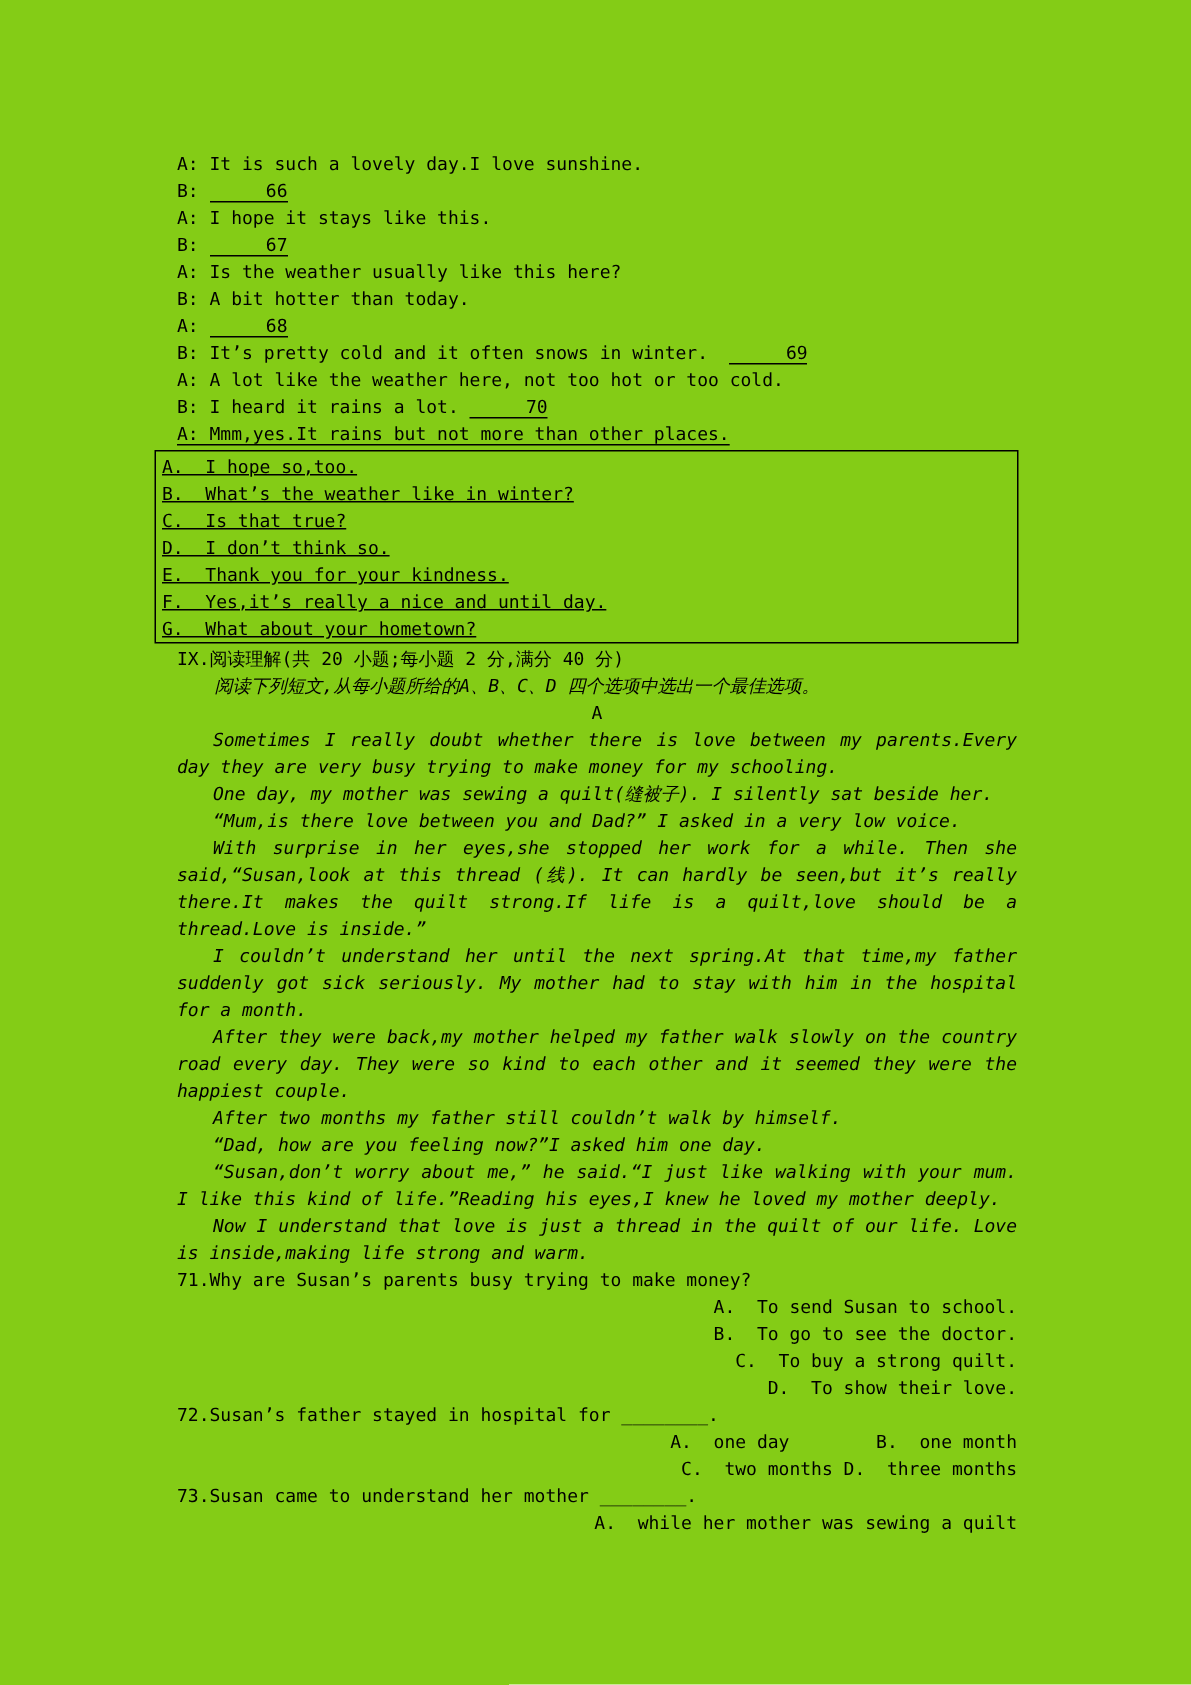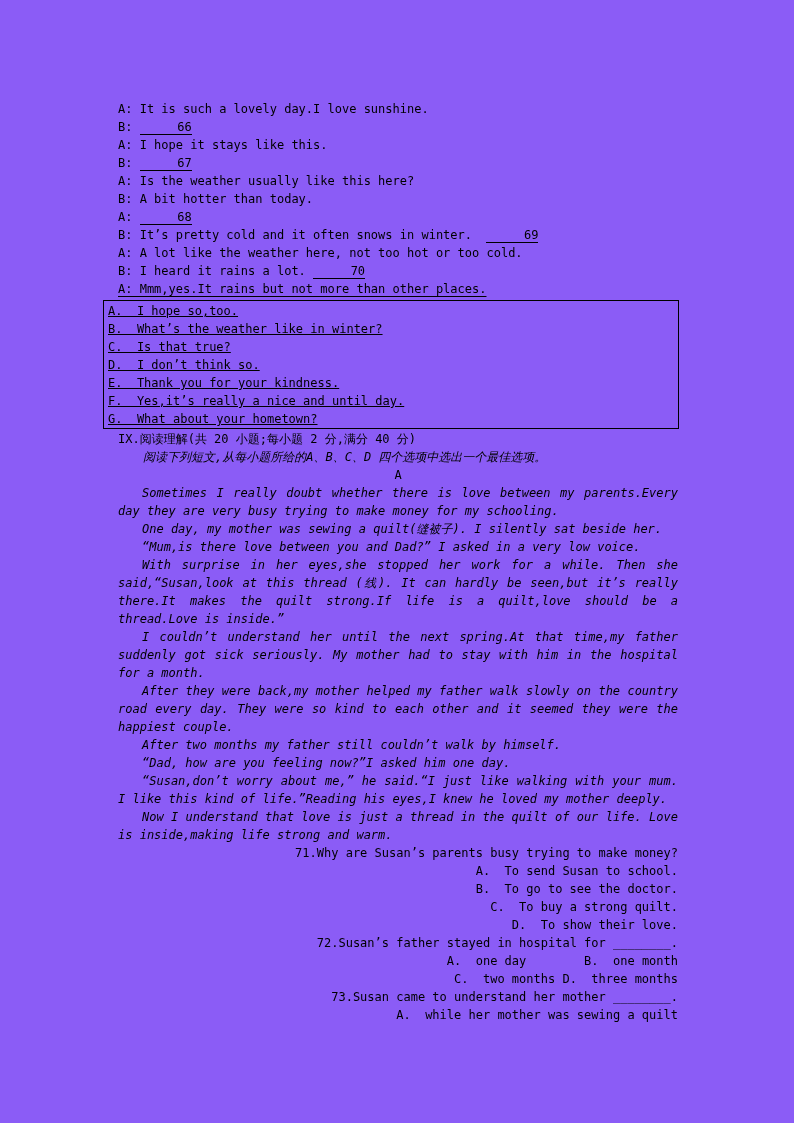--- a/index.html
+++ b/index.html
@@ -1,21 +1,21 @@
 <!DOCTYPE html>
 <html><head>
 <meta charset="utf-8">
 <style>
   html, body { margin: 0; padding: 0; background: #ffffff; }
   .page {
     width: 794px;
     height: 1123px;
     box-sizing: border-box;
     padding: 100px 116px 0 118px;
-    background: #8b5cf6;
+    background: #84cc16;
     color: #000000;
     font-family: "DejaVu Sans Mono", "Liberation Mono", monospace;
     font-size: 12px;
     line-height: 18px;
     overflow: hidden;
   }
   .dline { white-space: pre-wrap; }
   .underlined { text-decoration: underline; text-underline-offset: 3px; }
   .blank {
     display: inline-block;
@@ -35,21 +35,21 @@
   .box-line { white-space: pre-wrap; }
   .sec-heading { white-space: pre-wrap; }
   .instruction { padding-left: 25px; white-space: pre-wrap; font-style: italic; }
   .passage-label { text-align: center; }
   .para {
     margin: 0;
     text-align: justify;
     text-indent: 24px;
     font-style: italic;
   }
-  .q-stem { white-space: pre-wrap; text-align: right; }
+  .q-stem { white-space: pre-wrap; }
   .q-opt { padding-left: 17px; white-space: pre-wrap; text-align: right; }
 </style>
 </head>
 <body>
 
 <div class="page">
 
   <div>
     <div class="dline"><span>A: It is such a lovely day.I love sunshine.</span></div>
     <div class="dline"><span>B: </span><span class="blank">66</span></div>

